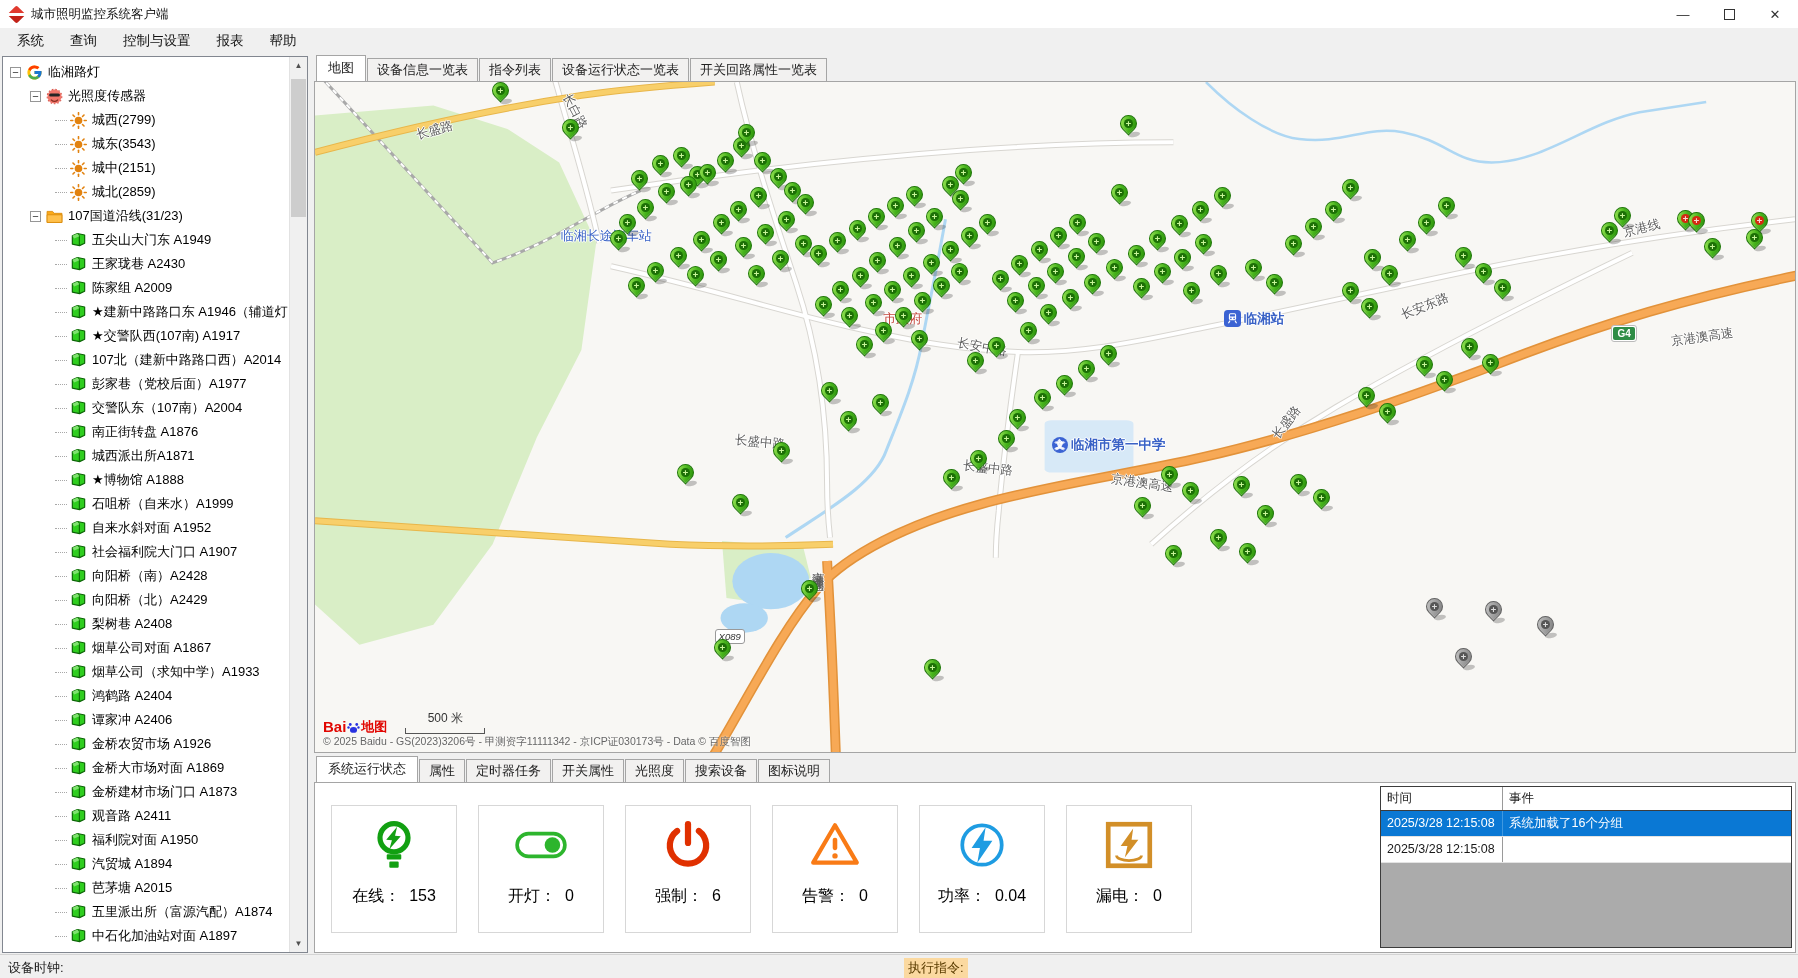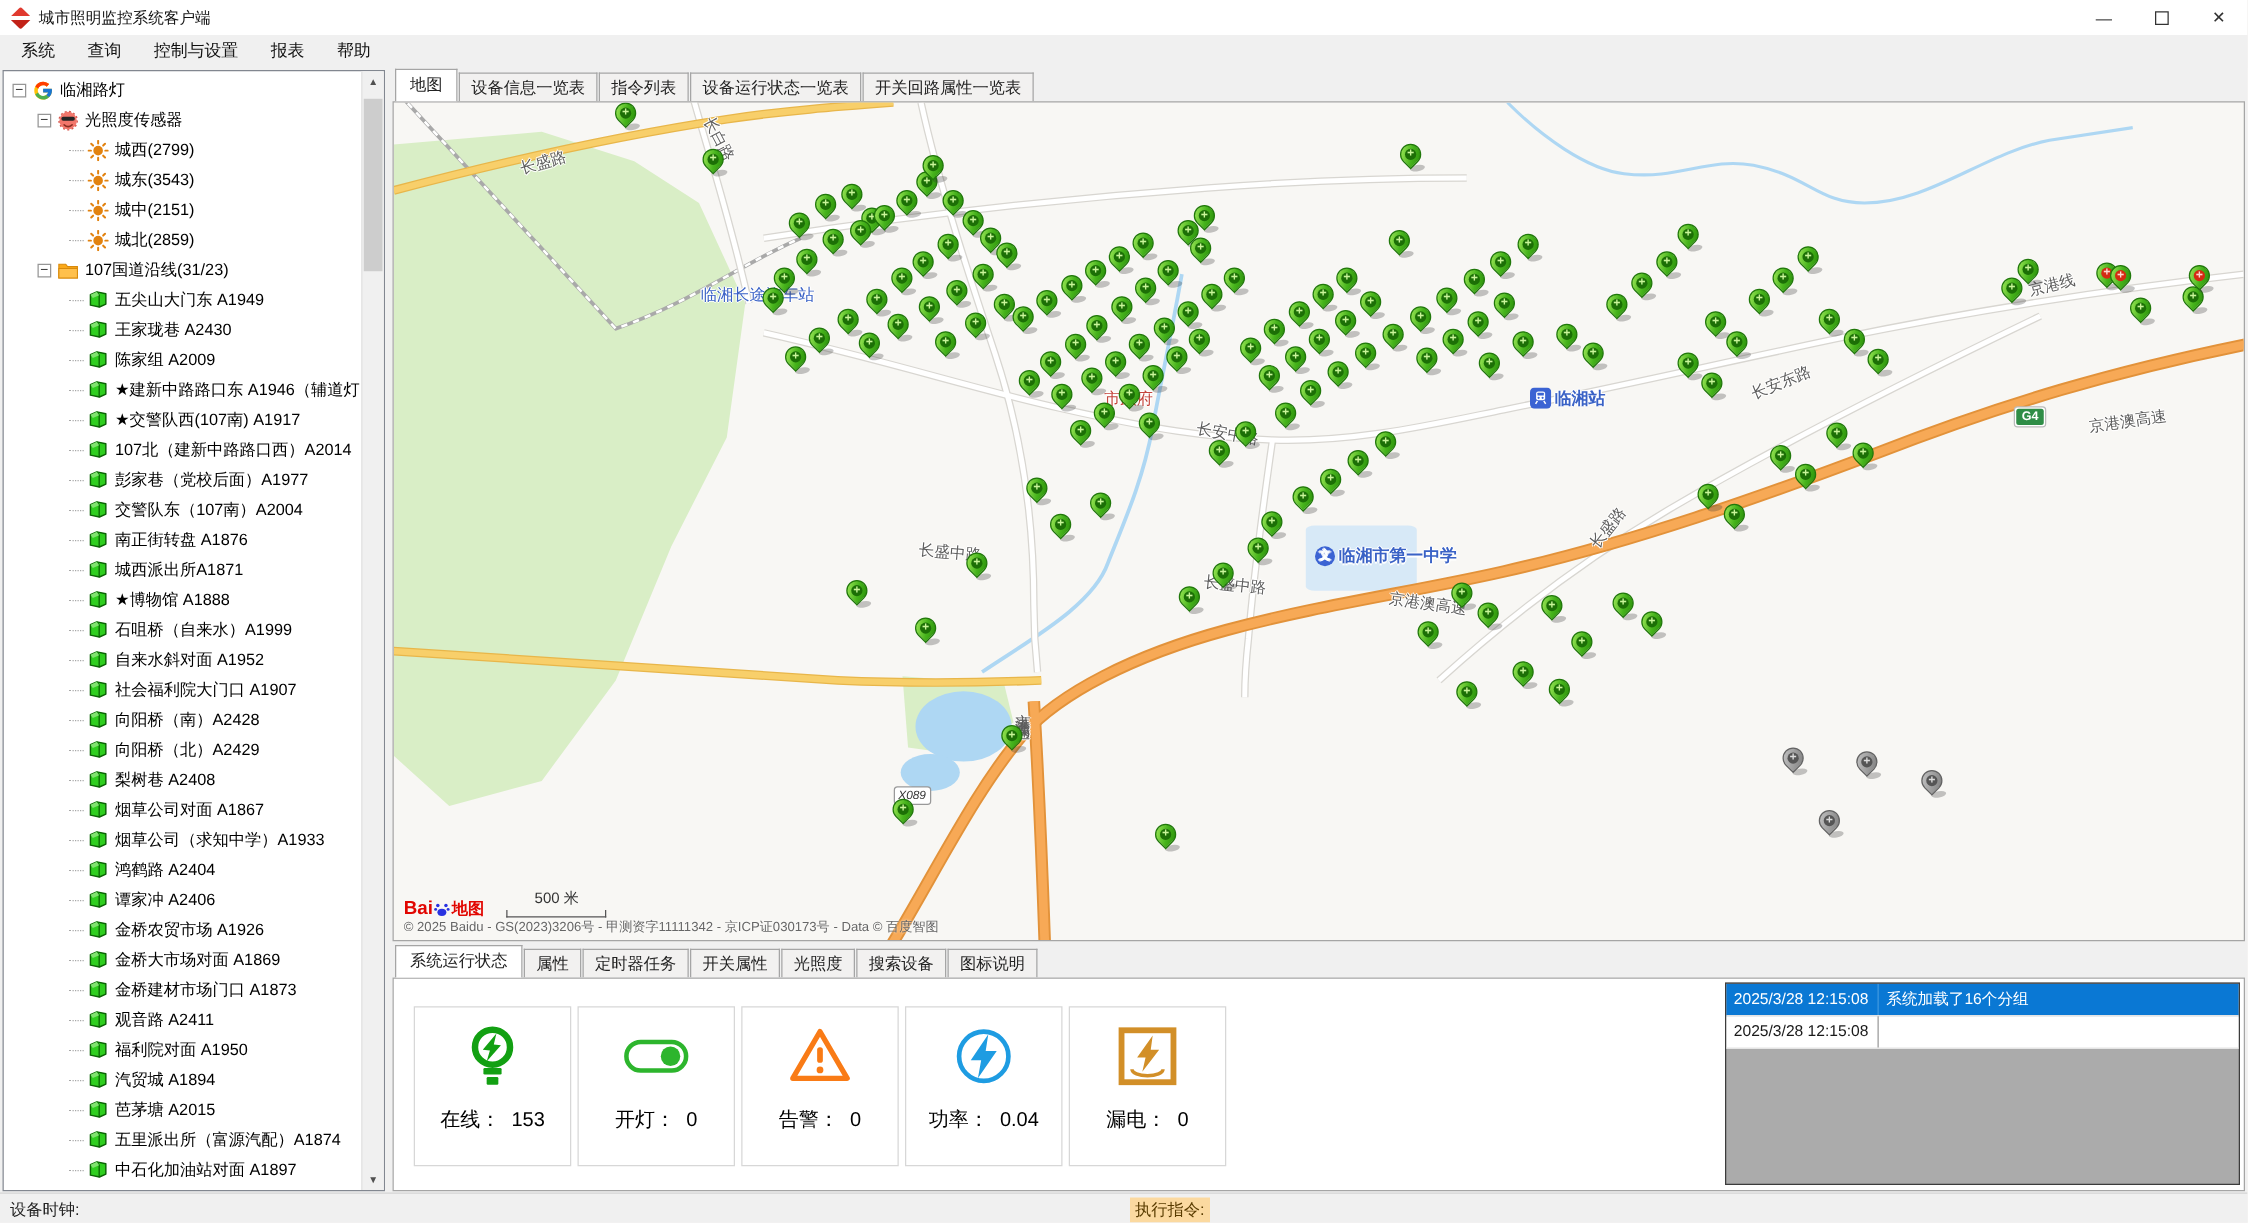--- a/index.html
+++ b/index.html
@@ -68,21 +68,21 @@
   #map-footer .row1{display:flex;align-items:flex-end;gap:18px;margin-bottom:1px}
   #bd-logo{font-weight:bold;font-size:15px;display:flex;align-items:center;line-height:14px}
   #bd-logo .bai{color:#e10601}
   #bd-logo .paw{width:13px;height:13px;margin:0 1px;display:inline-flex}
   #bd-logo .mapword{color:#e10601;font-size:13px}
   #scalebox{text-align:center;font-size:12px;color:#333}
   #scalebar{width:78px;height:5px;border-left:1px solid #555;border-right:1px solid #555;border-bottom:1px solid #555;margin-top:1px}
   #attribution{font-size:10.5px;color:#666;text-shadow:0 0 2px #fff}
   
   #bottom-panel{position:absolute;left:314px;top:782px;width:1482px;height:171px;background:#fff;border:1px solid #a5a5a5;box-sizing:border-box}
-  #cards{position:absolute;left:16px;top:22px;display:flex;gap:5px}
+  #cards{position:absolute;left:16px;top:22px;display:flex;gap:21px}
   .card{width:126px;height:128px;background:#fff;border:1px solid #d7d7d7;box-sizing:border-box;display:flex;flex-direction:column;align-items:center}
   .cicon{width:54px;height:54px;margin-top:12px}
   .cicon svg{width:100%;height:100%}
   .ccap{margin-top:14px;font-size:16px;color:#000;display:flex;align-items:baseline}
   .cval{margin-left:9px}
   
   #event-log{position:absolute;left:1380px;top:786px;width:412px;height:162px;background:#ababab;border:1px solid #3c3c3c;box-sizing:border-box;font-size:12.5px;overflow:hidden}
   #log-header{display:flex;background:#fff;border-bottom:1px solid #3c3c3c;height:23px;line-height:23px}
   .lc1{width:122px;padding-left:6px;box-sizing:border-box;border-right:1px solid #9a9a9a;flex:none;white-space:nowrap;overflow:hidden}
   .lc2{flex:1;padding-left:6px;white-space:nowrap;overflow:hidden}
@@ -1338,20 +1338,30 @@
             <rect x="3" y="15" width="46" height="22" rx="11" fill="none" stroke="#2DB52D" stroke-width="3.5"></rect>
             <circle cx="37" cy="26" r="7.5" fill="#2DB52D"></circle>
           </svg></div>
         <div class="ccap">
           <span class="clab">开灯：</span>
           <span class="cval">0</span>
         </div>
       </div>
       <div class="card">
         <div class="cicon"><svg viewBox="0 0 52 52">
+            <path d="M26 6 L26 24" stroke="#E03000" stroke-width="6" stroke-linecap="round"></path>
+            <path d="M15.5 12.5 A17.5 17.5 0 1 0 36.5 12.5" fill="none" stroke="#E03000" stroke-width="6" stroke-linecap="round"></path>
+          </svg></div>
+        <div class="ccap">
+          <span class="clab">强制：</span>
+          <span class="cval">6</span>
+        </div>
+      </div>
+      <div class="card">
+        <div class="cicon"><svg viewBox="0 0 52 52">
             <path d="M26 7 L47 43 L5 43 Z" fill="none" stroke="#F97B16" stroke-width="4" stroke-linejoin="round"></path>
             <rect x="23.8" y="19" width="4.4" height="12" rx="2" fill="#F97B16"></rect>
             <circle cx="26" cy="36.5" r="2.6" fill="#F97B16"></circle>
           </svg></div>
         <div class="ccap">
           <span class="clab">告警：</span>
           <span class="cval">0</span>
         </div>
       </div>
       <div class="card">
@@ -1372,20 +1382,24 @@
           </svg></div>
         <div class="ccap">
           <span class="clab">漏电：</span>
           <span class="cval">0</span>
         </div>
       </div>
     </div>
 </div>
 
 <div id="event-log">
+  <div id="log-header">
+    <span class="lc1">时间</span>
+    <span class="lc2">事件</span>
+  </div>
   <div id="log-body">
       <div class="lrow sel">
         <span class="lc1">2025/3/28  12:15:08</span>
         <span class="lc2">系统加载了16个分组</span>
       </div>
       <div class="lrow">
         <span class="lc1">2025/3/28  12:15:08</span>
       </div>
     </div>
 </div>

